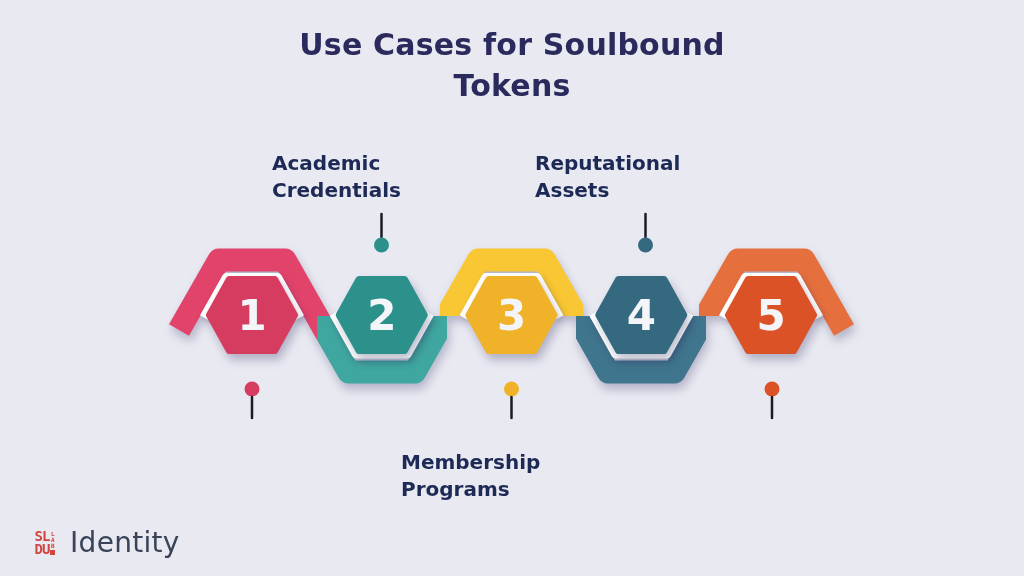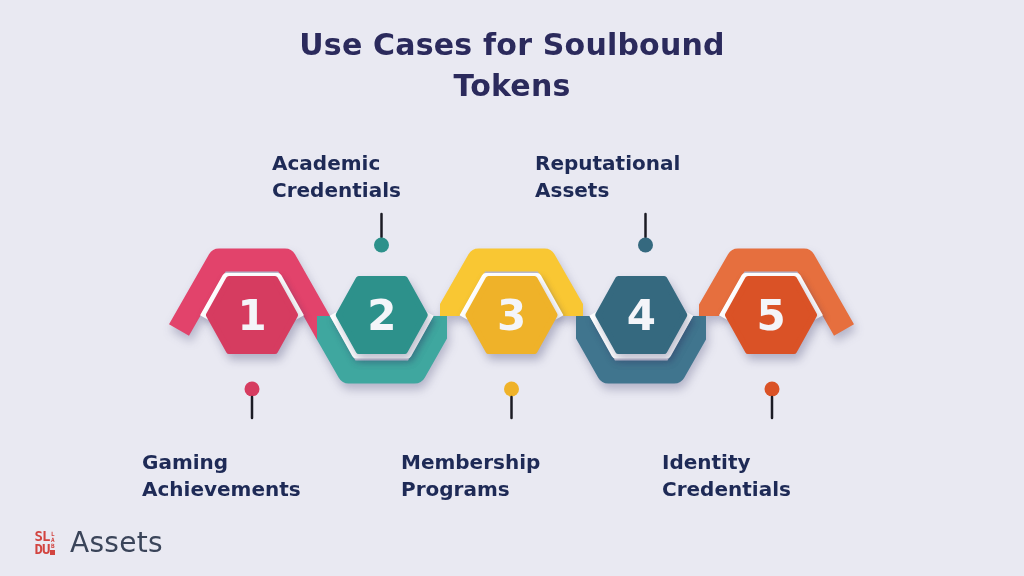--- a/index.html
+++ b/index.html
@@ -144,35 +144,33 @@
         <line class="pin-stem" x1="645.5" y1="214" x2="645.5" y2="237"></line>
         <circle class="pin-dot" cx="645.5" cy="245" r="7.5"></circle>
       </g>
       <g color="#da5226">
         <circle class="pin-dot" cx="772" cy="389" r="7.5"></circle>
         <line class="pin-stem" x1="772" y1="397" x2="772" y2="418"></line>
       </g>
     </g>
   </svg>
 
-  <div class="step-label" style="left:142px;top:449px;">Gaming Achievements</div>
   <div class="step-label" style="left:272px;top:150px;">Academic Credentials</div>
   <div class="step-label" style="left:401px;top:449px;">Membership Programs</div>
   <div class="step-label" style="left:535px;top:150px;">Reputational Assets</div>
-  <div class="step-label" style="left:662px;top:449px;">Identity Credentials</div>
 
   <div class="logo">
     <div class="logo-mark">
       <div class="mark-main">
         <div>SL</div>
         <div>DU</div>
       </div>
       <div class="mark-side">
         <span>L</span>
         <span>A</span>
         <span>B</span>
         <span class="sq"></span>
       </div>
     </div>
-    <span class="logo-name">Assets</span>
+    <span class="logo-name">Identity</span>
   </div>
 
 </div>
 
 </body></html>

